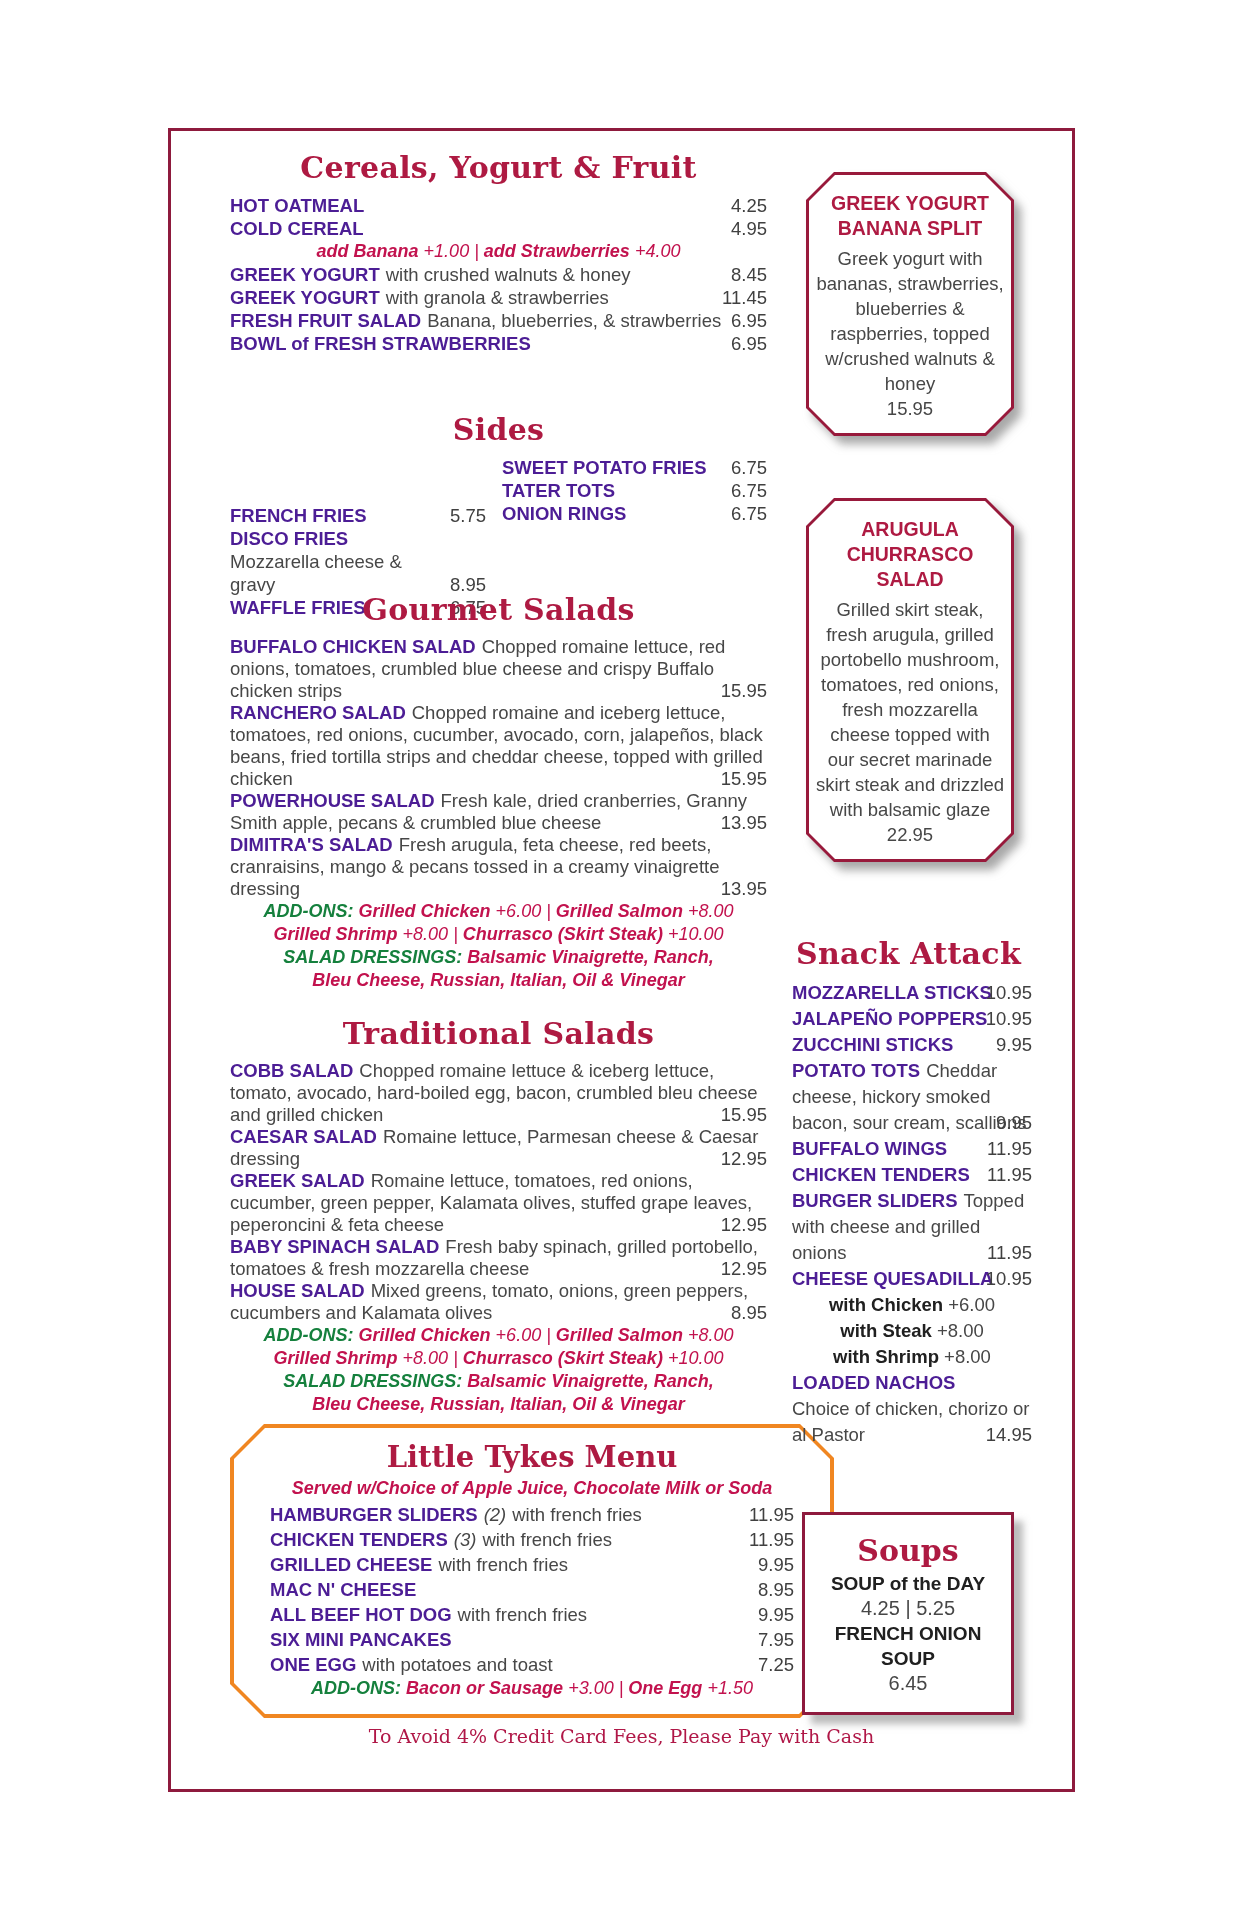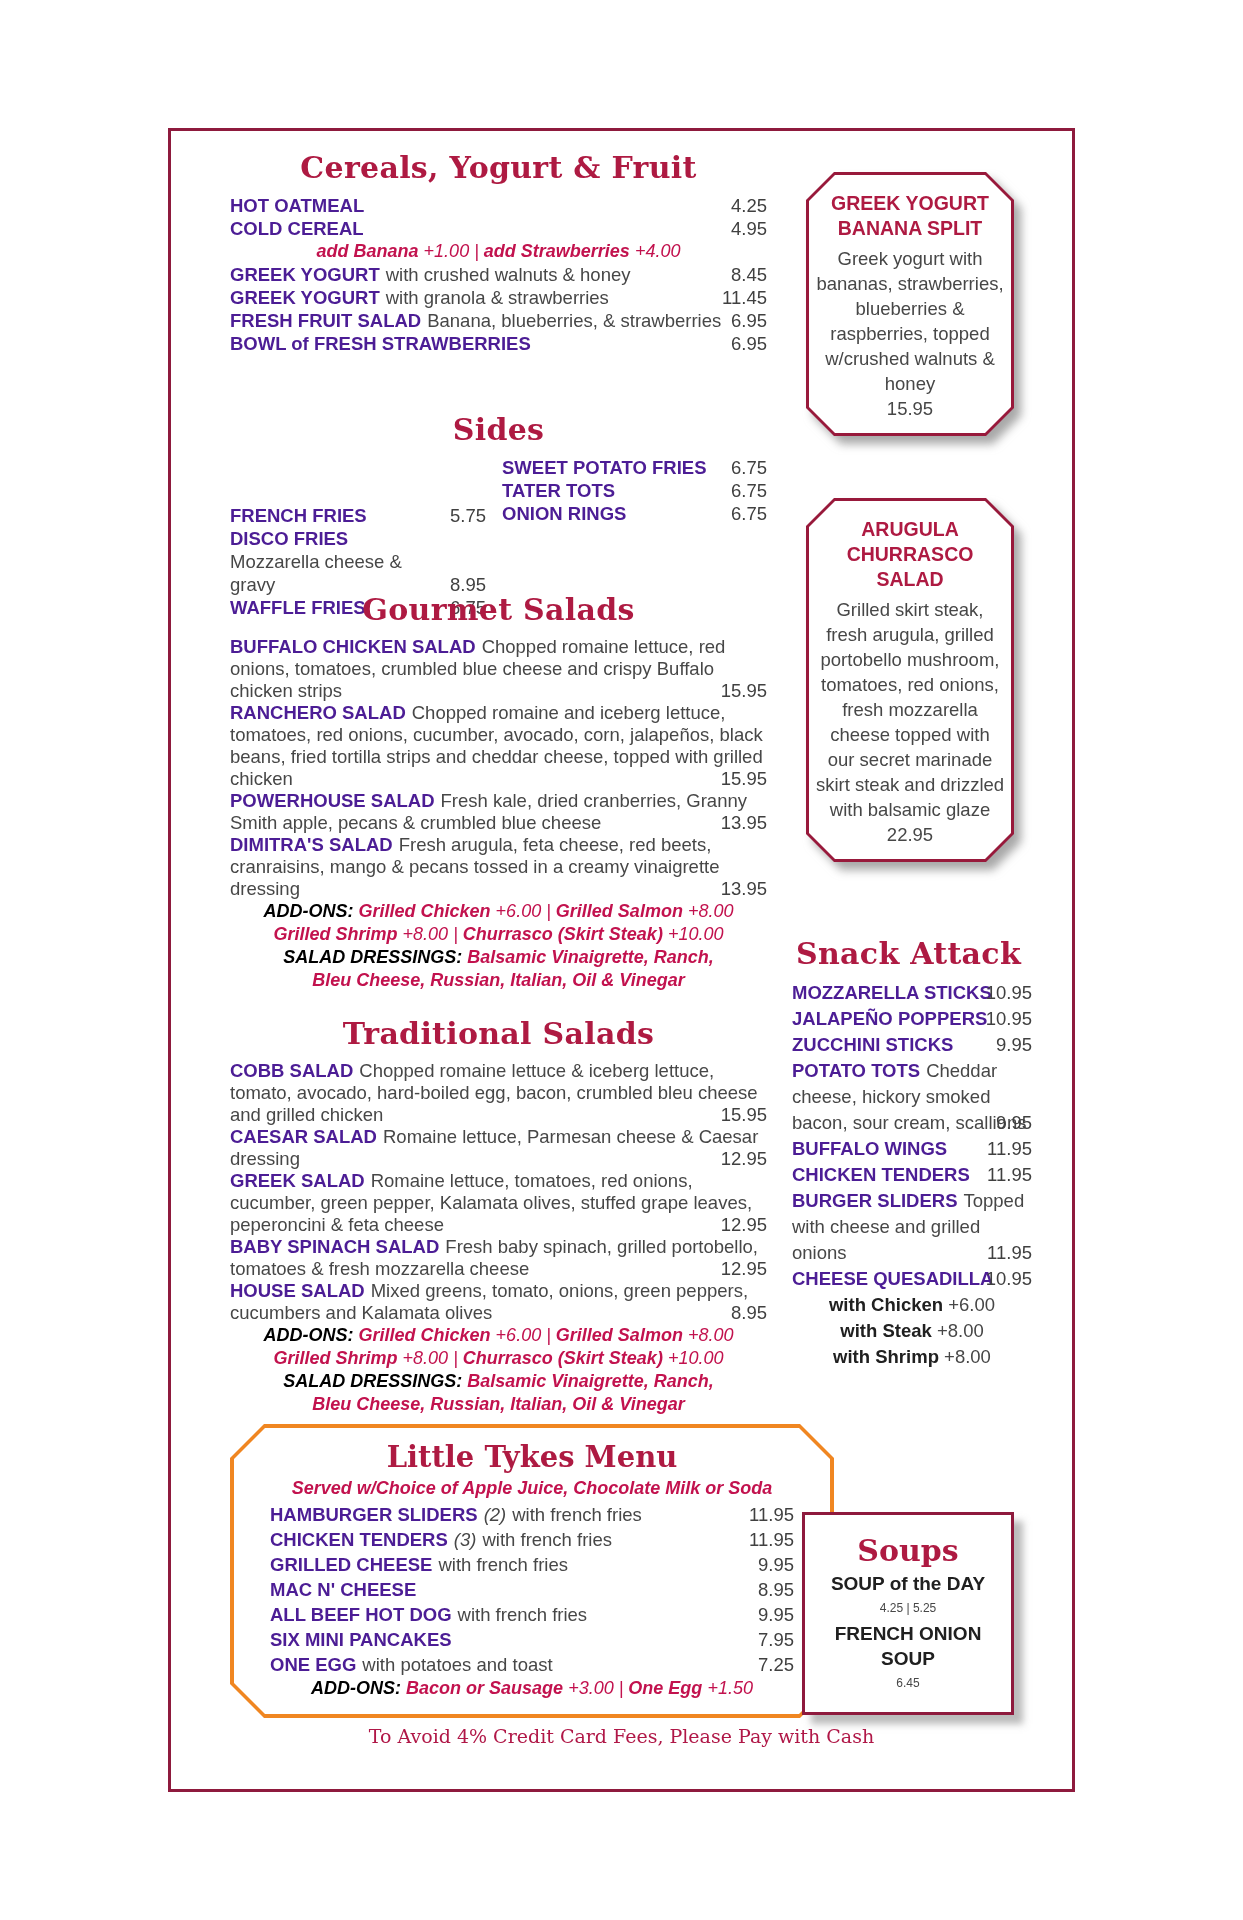--- a/index.html
+++ b/index.html
@@ -12,21 +12,21 @@
   .sec{position:absolute;left:230px;width:537px;}
   .h{font-family:"DejaVu Serif",serif;font-weight:700;font-size:30px;line-height:36px;
     color:#AE1A42;text-align:center;margin:0 0 8px 0;letter-spacing:.3px;}
   .mi{position:relative;font-size:18.5px;line-height:23px;color:#474747;}
   .sec-gourmet .mi,.sec-trad .mi{line-height:22px;}
   .n{font-weight:700;color:#4c1d95;}
   .d{margin-left:6px;}
   .q{font-style:italic;margin-left:6px;}
   .p{position:absolute;right:0;bottom:0;color:#404040;}
   .al{text-align:center;font-size:18px;line-height:23px;font-style:italic;}
-  .al .lab{color:#000000;font-weight:700;margin-top:47px;}
+  .al .lab{color:#15803d;font-weight:700;margin-top:47px;}
   .al .rn{color:#C2124E;font-weight:700;}
   .al .rp{color:#C2124E;font-weight:400;}
   
   .scols{display:flex;gap:16px;}
   .sc1{width:256px;margin-top:48px;}
   .sc2{width:265px;}
   .scols .mi{padding-right:54px;}
   .scols .p{right:0;}
   .scols .d{display:block;margin-left:0;}
   
@@ -59,21 +59,21 @@
   .sub{text-align:center;font-size:18.5px;line-height:26px;color:#474747;}
   .sub .sn2{font-weight:700;color:#202020;}
   .nachos .n{display:block;}
   
   .soups-box{position:absolute;left:802px;top:1512px;width:212px;box-sizing:border-box;
     background:#fff;border:3px solid #8E1A3D;box-shadow:9px 9px 7px rgba(120,120,120,.5);
     text-align:center;padding:20px 6px 16px 6px;}
   .so-title{font-family:"DejaVu Serif",serif;font-weight:700;font-size:30px;line-height:32px;
     color:#AE1A42;margin:0 0 4px 0;}
   .so-n{font-weight:700;color:#202020;font-size:19px;line-height:25px;}
-  .so-p{font-size:12px;line-height:25px;color:#474747;}
+  .so-p{font-size:20px;line-height:25px;color:#474747;}
   
   .footer{position:absolute;left:168px;top:1724px;width:907px;text-align:center;
     font-family:"DejaVu Serif",serif;font-size:19px;line-height:24px;color:#B01747;}
   
   .sec-cereals{top:150px;}
   .sec-sides{top:412px;}
   .sec-gourmet{top:592px;}
   .sec-trad{top:1016px;}
 </style>
 </head>
@@ -180,20 +180,21 @@
   <div class="mi"><span class="n">JALAPEÑO POPPERS</span><span class="p">10.95</span></div>
   <div class="mi"><span class="n">ZUCCHINI STICKS</span><span class="p">9.95</span></div>
   <div class="mi"><span class="n">POTATO TOTS</span><span class="d">Cheddar cheese, hickory smoked bacon, sour cream, scallions</span><span class="p">9.95</span></div>
   <div class="mi"><span class="n">BUFFALO WINGS</span><span class="p">11.95</span></div>
   <div class="mi"><span class="n">CHICKEN TENDERS</span><span class="p">11.95</span></div>
   <div class="mi"><span class="n">BURGER SLIDERS</span><span class="d">Topped with cheese and grilled onions</span><span class="p">11.95</span></div>
   <div class="mi"><span class="n">CHEESE QUESADILLA</span><span class="p">10.95</span></div>
   <div class="sub"><span class="sn2">with Chicken</span><span> +6.00</span></div>
   <div class="sub"><span class="sn2">with Steak</span><span> +8.00</span></div>
   <div class="sub"><span class="sn2">with Shrimp</span><span> +8.00</span></div>
+  <div class="mi nachos"><span class="n">LOADED NACHOS</span><span>Choice of chicken, chorizo or al Pastor</span><span class="p">14.95</span></div>
 </section>
 
 <div class="soups-box">
   <div class="so-title">Soups</div>
   <div class="so-n">SOUP of the DAY</div>
   <div class="so-p">4.25 | 5.25</div>
   <div class="so-n">FRENCH ONION SOUP</div>
   <div class="so-p">6.45</div>
 </div>
 

